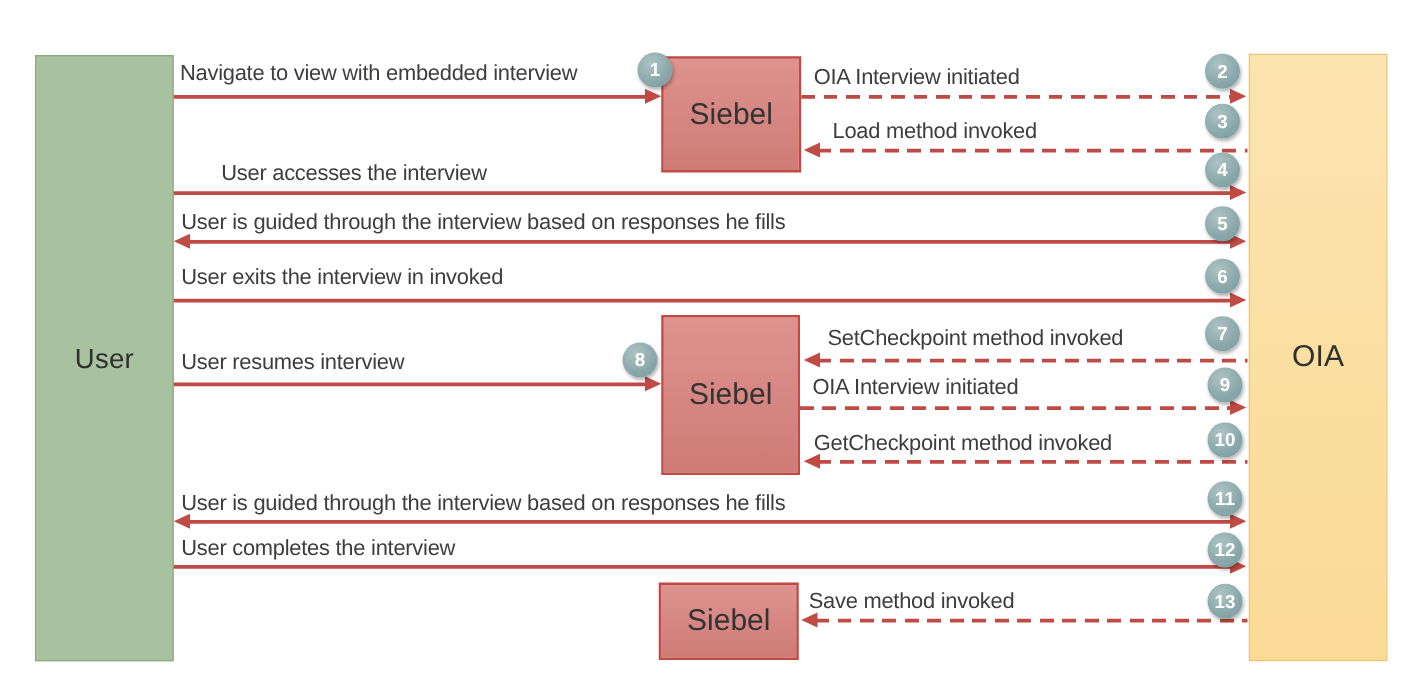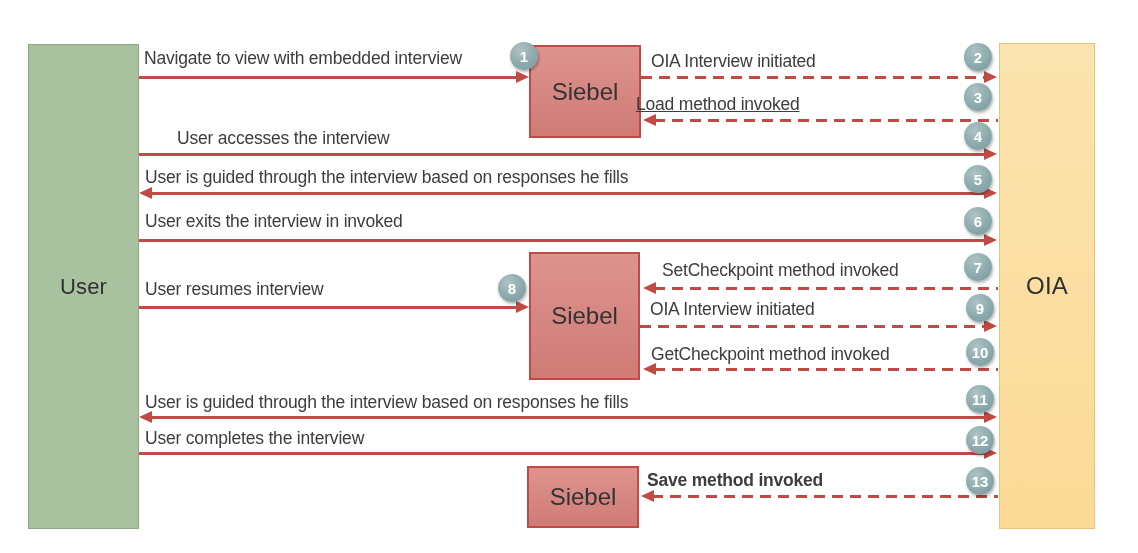--- a/index.html
+++ b/index.html
@@ -9,21 +9,21 @@
   }
   .actor {
     position:absolute; display:flex; align-items:center; justify-content:center;
     box-sizing:border-box;
   }
   .user-box {
     left:28px; top:44px; width:111px; height:485px;
     background:var(--user-fill); border:1px solid var(--user-border);justify-content:center;
   }
   .oia-box {
-    left:999px; top:43px; width:96px; height:486px;
+    left:999px; top:43px; width:111px; height:486px;
     background:linear-gradient(180deg, #fce4b0 0%, var(--oia-fill) 45%, #fbda96 100%);
     border:1px solid var(--oia-border);
   }
   .actor-label { color:#303030; font-size:22px; letter-spacing:0.2px; }
   .oia-box .actor-label { font-size:24px; }
   .siebel-box {
     position:absolute; box-sizing:border-box;
     background:linear-gradient(180deg, var(--siebel-top) 0%, var(--siebel-bottom) 100%);
     border:2px solid var(--red);
     display:flex; align-items:center; justify-content:center;
@@ -67,21 +67,21 @@
       <div class="siebel-box" style="left: 529px; top: 252px; width: 111px; height: 128px;">Siebel</div>
       <div class="siebel-box" style="left: 527px; top: 466px; width: 112px; height: 62px;">Siebel</div>
       <div class="msg-label" style="left: 144px; top: 48px;">Navigate to view with embedded interview</div>
       <div class="msg-line solid" style="left: 139px; top: 76px; width: 379px;"></div>
       <div class="ah r" style="left: 516px; top: 71px;"></div>
       <div class="badge" style="left: 510px; top: 42px;">1</div>
       <div class="msg-label" style="left: 651px; top: 51px;">OIA Interview initiated</div>
       <div class="msg-line dashed" style="left: 641px; top: 76px; width: 345px;"></div>
       <div class="ah r" style="left: 984px; top: 71px;"></div>
       <div class="badge" style="left: 964px; top: 43px;">2</div>
-      <div class="msg-label" style="left: 636px; top: 94px; text-decoration: underline;">Load method invoked</div>
+      <div class="msg-label" style="left: 666px; top: 94px;">Load method invoked</div>
       <div class="msg-line dashed" style="left: 654px; top: 119px; width: 344px;"></div>
       <div class="ah l" style="left: 643px; top: 114px;"></div>
       <div class="badge" style="left: 964px; top: 83px;">3</div>
       <div class="msg-label" style="left: 145px; top: 128px; margin-left: 32px;">User accesses the interview</div>
       <div class="msg-line solid" style="left: 139px; top: 153px; width: 847px;"></div>
       <div class="ah r" style="left: 984px; top: 148px;"></div>
       <div class="badge" style="left: 964px; top: 122px;">4</div>
       <div class="msg-label" style="left: 145px; top: 167px;">User is guided through the interview based on responses he fills</div>
       <div class="msg-line solid" style="left: 150px; top: 192px; width: 836px;"></div>
       <div class="ah r" style="left: 984px; top: 187px;"></div>
@@ -109,18 +109,18 @@
       <div class="badge" style="left: 966px; top: 338px;">10</div>
       <div class="msg-label" style="left: 145px; top: 392px;">User is guided through the interview based on responses he fills</div>
       <div class="msg-line solid" style="left: 150px; top: 416px; width: 836px;"></div>
       <div class="ah r" style="left: 984px; top: 411px;"></div>
       <div class="ah l" style="left: 139px; top: 411px;"></div>
       <div class="badge" style="left: 966px; top: 385px;">11</div>
       <div class="msg-label" style="left: 145px; top: 428px;">User completes the interview</div>
       <div class="msg-line solid" style="left: 139px; top: 452px; width: 847px;"></div>
       <div class="ah r" style="left: 984px; top: 447px;"></div>
       <div class="badge" style="left: 966px; top: 426px;">12</div>
-      <div class="msg-label" style="left: 647px; top: 470px; font-weight: bold;">Save method invoked</div>
+      <div class="msg-label" style="left: 647px; top: 470px;">Save method invoked</div>
       <div class="msg-line dashed" style="left: 652px; top: 495px; width: 346px;"></div>
       <div class="ah l" style="left: 641px; top: 490px;"></div>
       <div class="badge" style="left: 966px; top: 467px;">13</div>
     </div>
 </div>
 
 </body></html>

